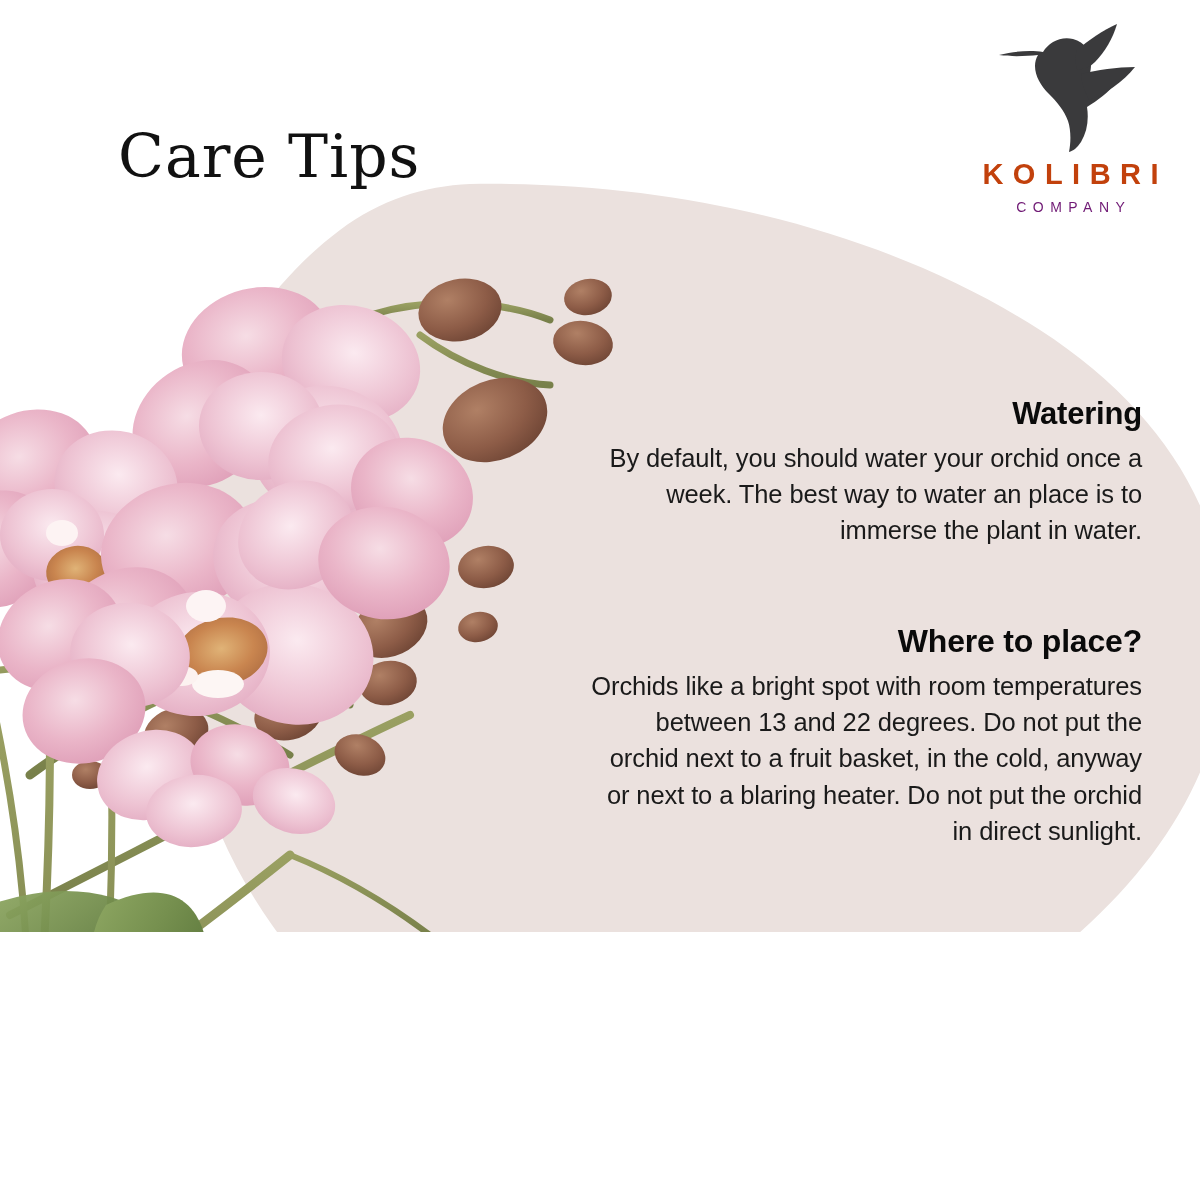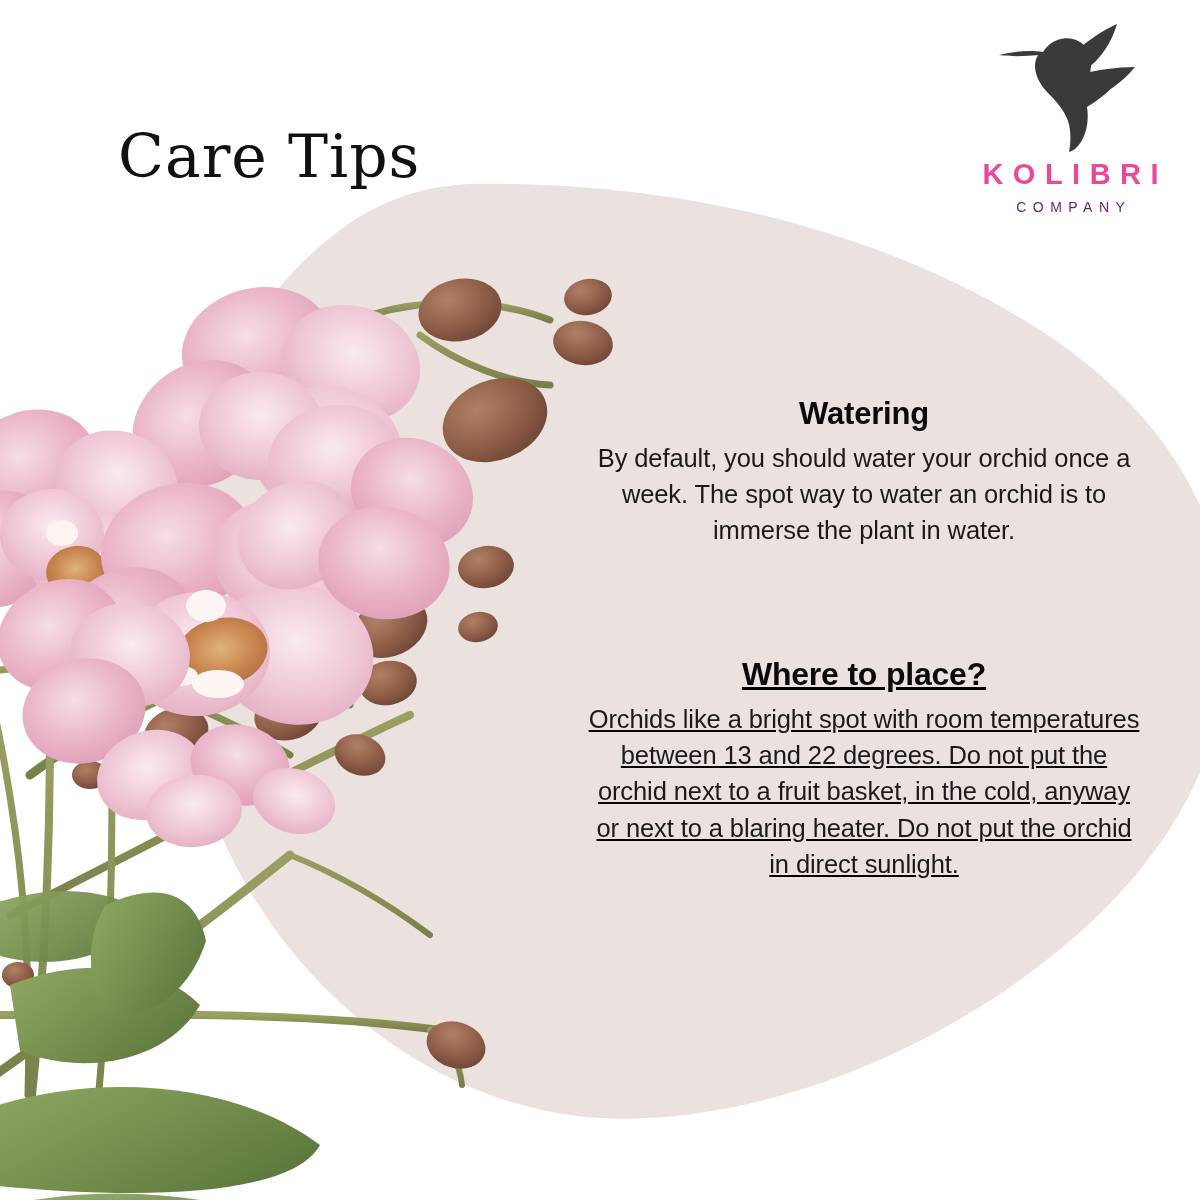--- a/index.html
+++ b/index.html
@@ -3,21 +3,21 @@
 <meta charset="utf-8">
 <style>
   html, body {
     margin: 0;
     padding: 0;
     background: #ffffff;
   }
   #canvas {
     position: relative;
     width: 1200px;
-    height: 1200px;
+    height: 932px;
     background: #ffffff;
     overflow: hidden;
     font-family: "Liberation Sans", sans-serif;
   }
 
   
   #blob-layer {
     position: absolute;
     left: 0; top: 0;
     width: 1200px; height: 1200px;
@@ -56,21 +56,21 @@
     position: absolute;
     left: 0;
     top: 138px;
     width: 215px;
     text-align: center;
     font-family: "Liberation Sans", sans-serif;
     font-size: 29px;
     font-weight: bold;
     letter-spacing: 9.5px;
     text-indent: 9.5px;
-    color: #ec4899;
+    color: #c2410c;
     line-height: 1;
   }
   #logo-subwordmark {
     position: absolute;
     left: 0;
     top: 178px;
     width: 215px;
     text-align: center;
     font-family: "Liberation Sans", sans-serif;
     font-size: 14px;
@@ -89,43 +89,42 @@
     width: 640px;
     height: 985px;
   }
 
   
   #tips-column {
     position: absolute;
     left: 586px;
     top: 396px;
     width: 556px;
-    text-align: center;
+    text-align: right;
   }
   .tip-heading {
     font-family: "Liberation Sans", sans-serif;
     font-weight: bold;
     font-size: 31px;
     color: #0a0a0a;
     letter-spacing: -0.2px;
     line-height: 1.15;
     margin: 0 0 8px 0;
   }
   .tip-body {
     font-family: "Liberation Sans", sans-serif;
     font-weight: 400;
     font-size: 25.5px;
     color: #1a1a1a;
     line-height: 1.42;
     letter-spacing: -0.1px;
     margin: 0;
   }
   #tip-block-place {
-    margin-top: 108px;
-    text-decoration: underline;
+    margin-top: 75px;
   }
   #tip-block-place .tip-heading { font-size: 32px; }
 </style>
 </head>
 <body>
 
 <div id="canvas">
 
   <div id="blob-layer">
     <svg width="1200" height="1200" viewBox="0 0 1200 1200" xmlns="http://www.w3.org/2000/svg">
@@ -315,21 +314,21 @@
       </svg>
     </div>
     <div id="logo-wordmark">KOLIBRI</div>
     <div id="logo-subwordmark">COMPANY</div>
   </div>
 
   <div id="tips-column">
 
     <div id="tip-block-watering">
       <div class="tip-heading">Watering</div>
-      <p class="tip-body">By default, you should water your orchid once a week. The spot way to water an orchid is to immerse the plant in water.</p>
+      <p class="tip-body">By default, you should water your orchid once a week. The best way to water an place is to immerse the plant in water.</p>
     </div>
 
     <div id="tip-block-place">
       <div class="tip-heading">Where to place?</div>
       <p class="tip-body">Orchids like a bright spot with room temperatures between 13 and 22 degrees. Do not put the orchid next to a fruit basket, in the cold, anyway or next to a blaring heater. Do not put the orchid in direct sunlight.</p>
     </div>
 
   </div>
 
 </div>

